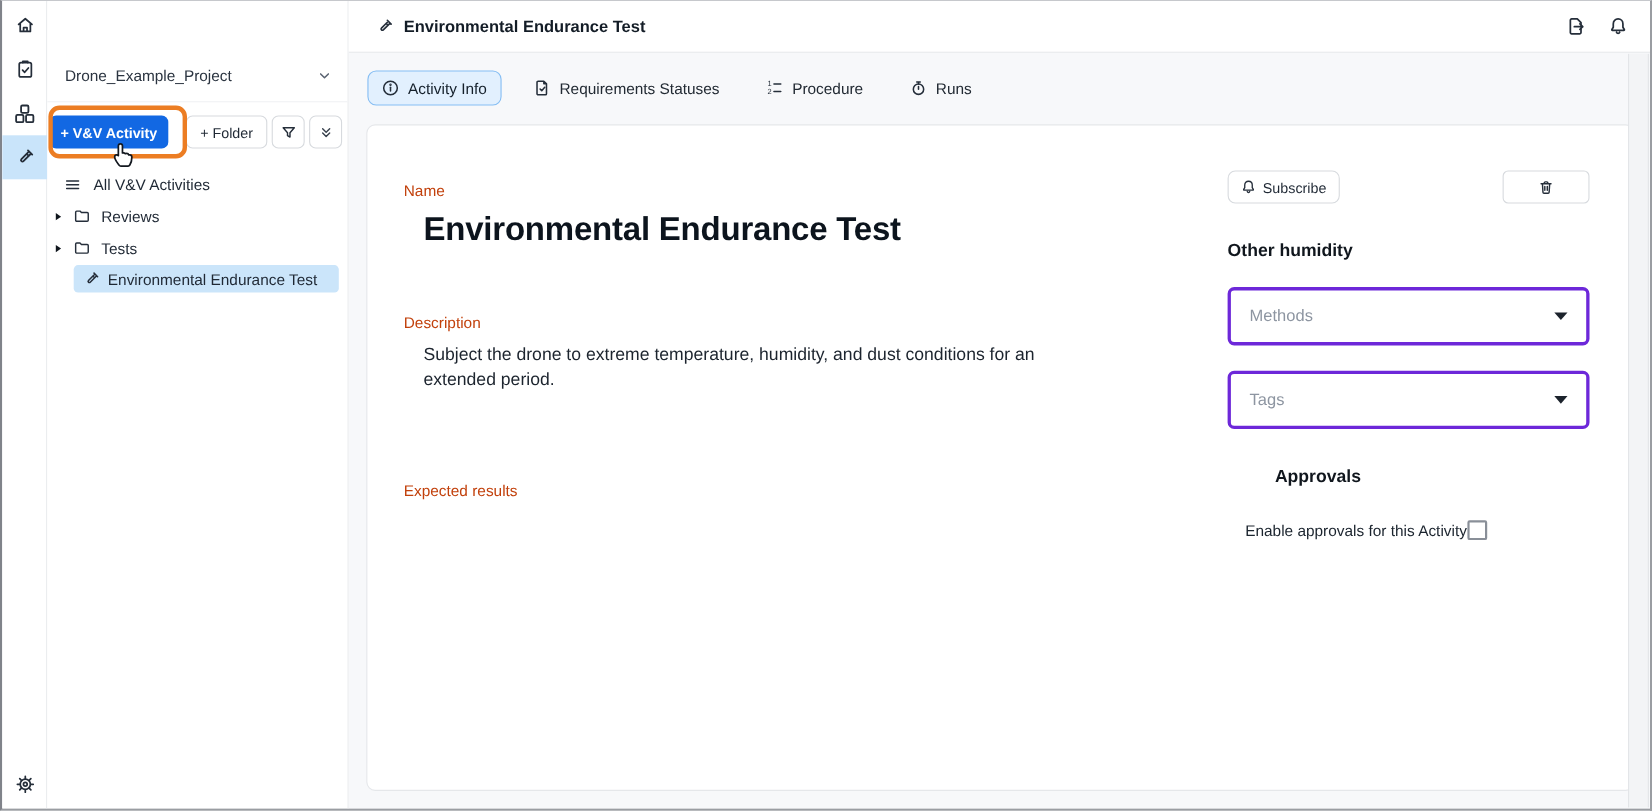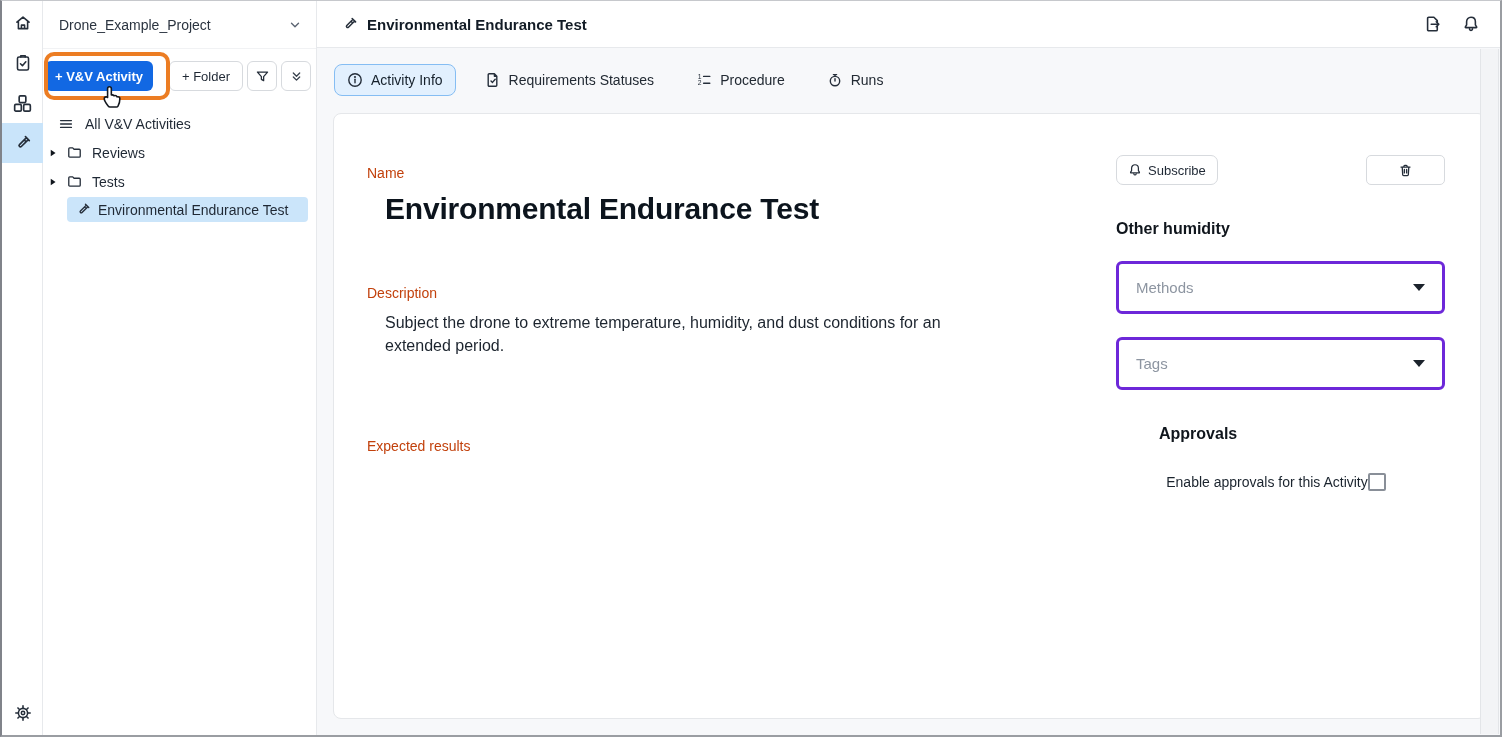--- a/index.html
+++ b/index.html
@@ -13,21 +13,21 @@
 
   
   .rail { width:41px; background:#fff; border-right:1px solid #e7e9ec; position:relative; flex:none; }
   .rail-item { width:41px; height:40px; display:flex; align-items:center; justify-content:center; cursor:pointer; }
   .rail-item.first { margin-top:2px; }
   .rail-item.selected { background:#c9e4fa; }
   .rail-settings { position:absolute; bottom:2px; left:0; }
 
   
   .sidebar { width:274px; background:#fff; border-right:1px solid #e7e9ec; position:relative; flex:none; }
-  .project-row { height:48px; display:flex; align-items:center; justify-content:space-between; padding:0 13px 0 16px; border-bottom:1px solid #f1f2f4; cursor:pointer; }
+  .project-row { height:48px; display:flex; align-items:center; justify-content:space-between; padding:0 13px 0 16px; border-bottom:1px solid #f1f2f4; cursor:pointer;margin-top:44px; }
   .project-name { font-size:14px; color:#2b3440; }
   .actions { position:relative; height:58px; }
   .btn-vnv { position:absolute; left:2px; top:12px; width:108px; height:30px; background:#1268e3; color:#fff; border:none; border-radius:6px; font-size:13px; font-weight:600; font-family:inherit; cursor:pointer; }
   .btn-folder { position:absolute; left:126px; top:12px; width:74px; height:30px; background:#fff; color:#1f2834; border:1px solid #d7dade; border-radius:6px; font-size:13px; font-family:inherit; cursor:pointer; }
   .btn-sq { position:absolute; top:12px; width:30px; height:30px; background:#fff; border:1px solid #d7dade; border-radius:6px; display:flex; align-items:center; justify-content:center; cursor:pointer; }
   .btn-filter { left:204px; }
   .btn-collapse { left:238px; }
   .annotation { position:absolute; left:1px; top:3px; width:126px; height:48px; border:4px solid #ec7d23; border-radius:10px; pointer-events:none; z-index:5; }
   .cursor { position:absolute; left:55px; top:36px; z-index:6; pointer-events:none; }
 
@@ -56,21 +56,21 @@
   .activity-desc { position:absolute; left:51px; top:198px; width:618px; font-size:16px; line-height:1.42; color:#1c242e; }
 
   .right-col { position:absolute; left:782px; top:41px; width:329px; height:540px; }
   .row-actions { position:absolute; top:0; left:0; right:0; display:flex; justify-content:space-between; }
   .btn-subscribe { height:30px; display:flex; align-items:center; gap:6px; padding:4px 11px; background:#fff; border:1px solid #d7dade; border-radius:7px; font-size:13px; color:#1f2834; font-family:inherit; cursor:pointer; }
   .btn-trash { width:79px; height:30px; display:flex; align-items:center; justify-content:center; background:#fff; border:1px solid #d7dade; border-radius:5px; cursor:pointer; }
   .panel-heading { position:absolute; left:0; font-size:16px; font-weight:700; color:#10161d; }
   .select-box { position:absolute; left:0; width:329px; height:53px; border:3px solid #6d28d9; border-radius:6px; background:#fff; display:flex; align-items:center; padding:0 17px; cursor:pointer; }
   .select-box .ph { font-size:15px; color:#8d95a1; }
   .caret-down { margin-left:auto; width:0; height:0; border-left:6px solid transparent; border-right:6px solid transparent; border-top:7px solid #1c232c; }
-  .approvals-row { position:absolute; left:0; top:318px; right:0; display:flex; align-items:center; justify-content:center; }
+  .approvals-row { position:absolute; left:16px; top:318px; right:0; display:flex; align-items:center; justify-content:flex-start; }
   .approvals-label { font-size:14px; color:#1b242e; }
   .checkbox { width:18px; height:18px; border:2px solid #898f98; border-radius:2px; margin-right:9px; background:#fff; cursor:pointer; }
 
   .scroll-track { position:absolute; right:1px; top:48px; bottom:1px; width:19px; background:#f3f4f6; border-left:1px solid #e3e5e8; border-right:1px solid #e3e5e8; }
 </style>
 </head>
 <body>
 
 <div class="window">
 

